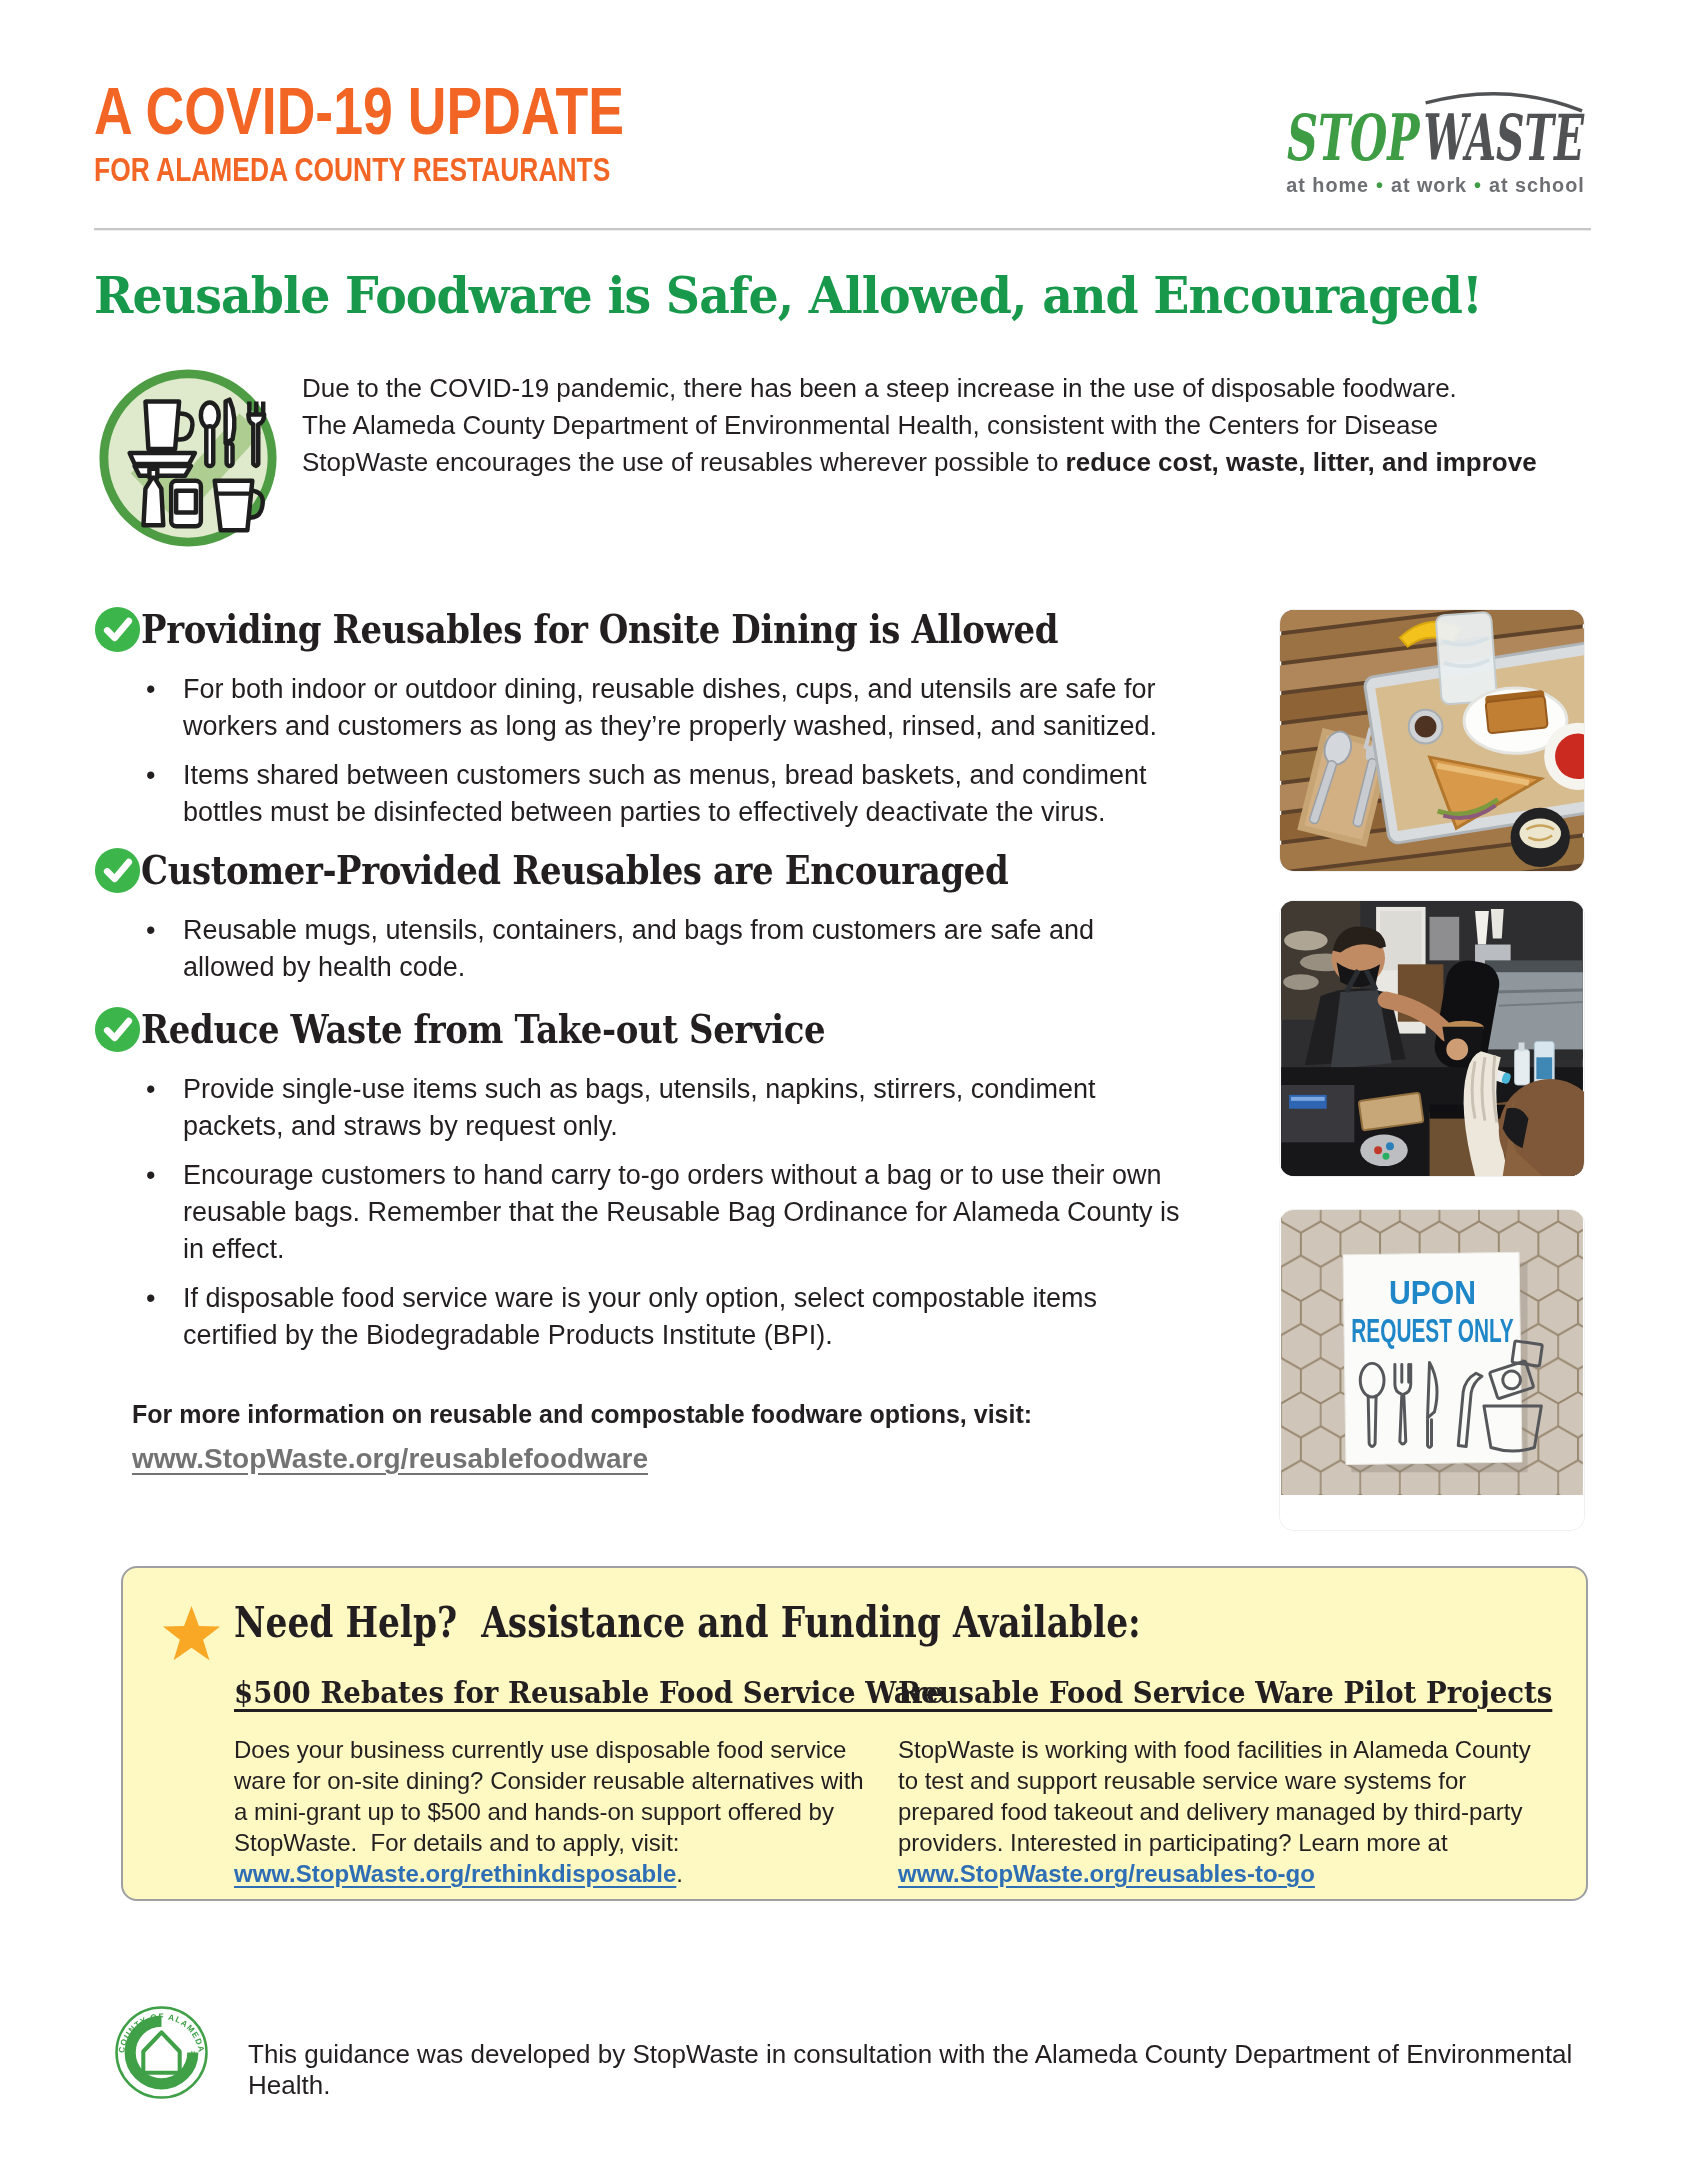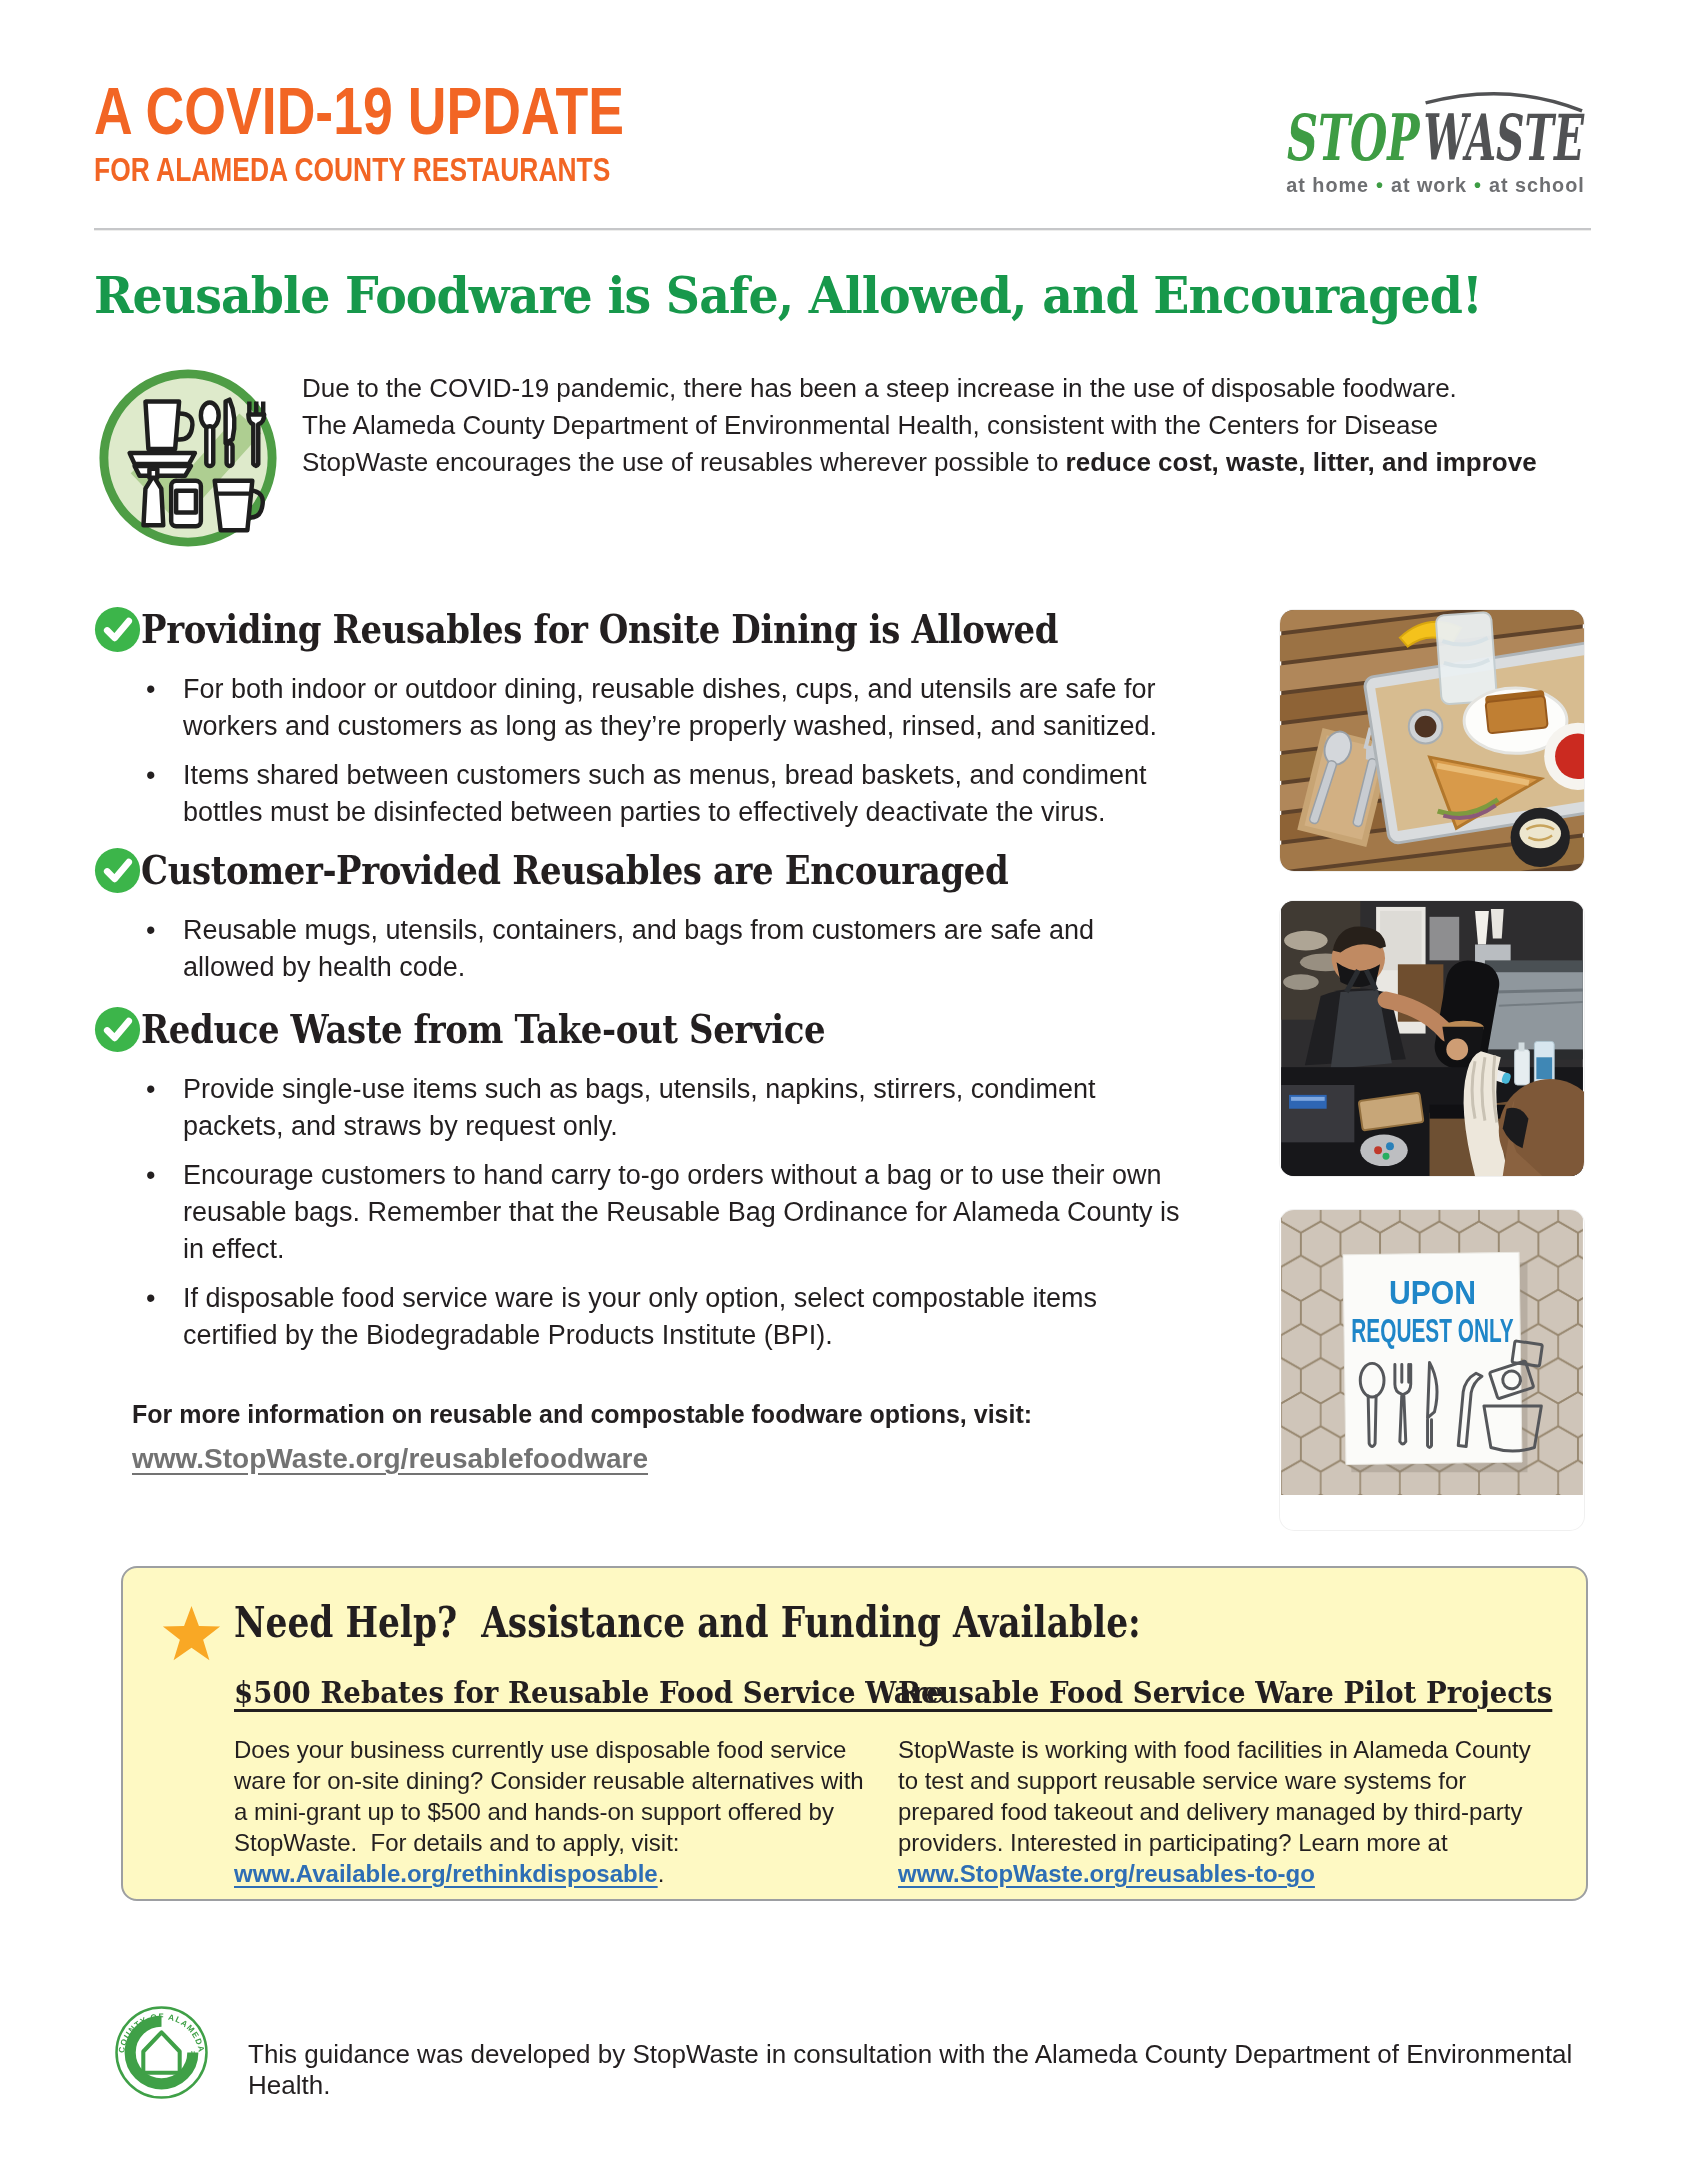--- a/index.html
+++ b/index.html
@@ -340,21 +340,21 @@
   <div class="help-box">
     <span class="help-star">
       <svg width="61" height="61" viewBox="0 0 64 64">
         <path d="M32 2 L39.8 23.2 L62 23.6 L44.2 37.4 L50.8 59 L32 46 L13.2 59 L19.8 37.4 L2 23.6 L24.2 23.2 Z" fill="#F9A825"></path>
       </svg>
     </span>
     <div class="help-title">Need Help?  Assistance and Funding Available:</div>
     <div class="help-columns">
       <div class="help-col">
         <div class="help-col-heading">$500 Rebates for Reusable Food Service Ware</div>
-        <div class="help-body"><span>Does your business currently use disposable food service ware for on-site dining? Consider reusable alternatives with a mini-grant up to $500 and hands-on support offered by StopWaste.  For details and to apply, visit: </span><a href="#">www.Available.org/rethinkdisposable</a><span>.</span></div>
+        <div class="help-body"><span>Does your business currently use disposable food service ware for on-site dining? Consider reusable alternatives with a mini-grant up to $500 and hands-on support offered by StopWaste.  For details and to apply, visit: </span><a href="#">www.StopWaste.org/rethinkdisposable</a><span>.</span></div>
       </div>
       <div class="help-col">
         <div class="help-col-heading">Reusable Food Service Ware Pilot Projects</div>
         <div class="help-body"><span>StopWaste is working with food facilities in Alameda County to test and support reusable service ware systems for prepared food takeout and delivery managed by third-party providers. Interested in participating? Learn more at </span><a href="#">www.StopWaste.org/reusables-to-go</a><span></span></div>
       </div>
     </div>
   </div>
 
   <div class="footer-seal">
     <svg width="93" height="93" viewBox="0 0 92 92">

